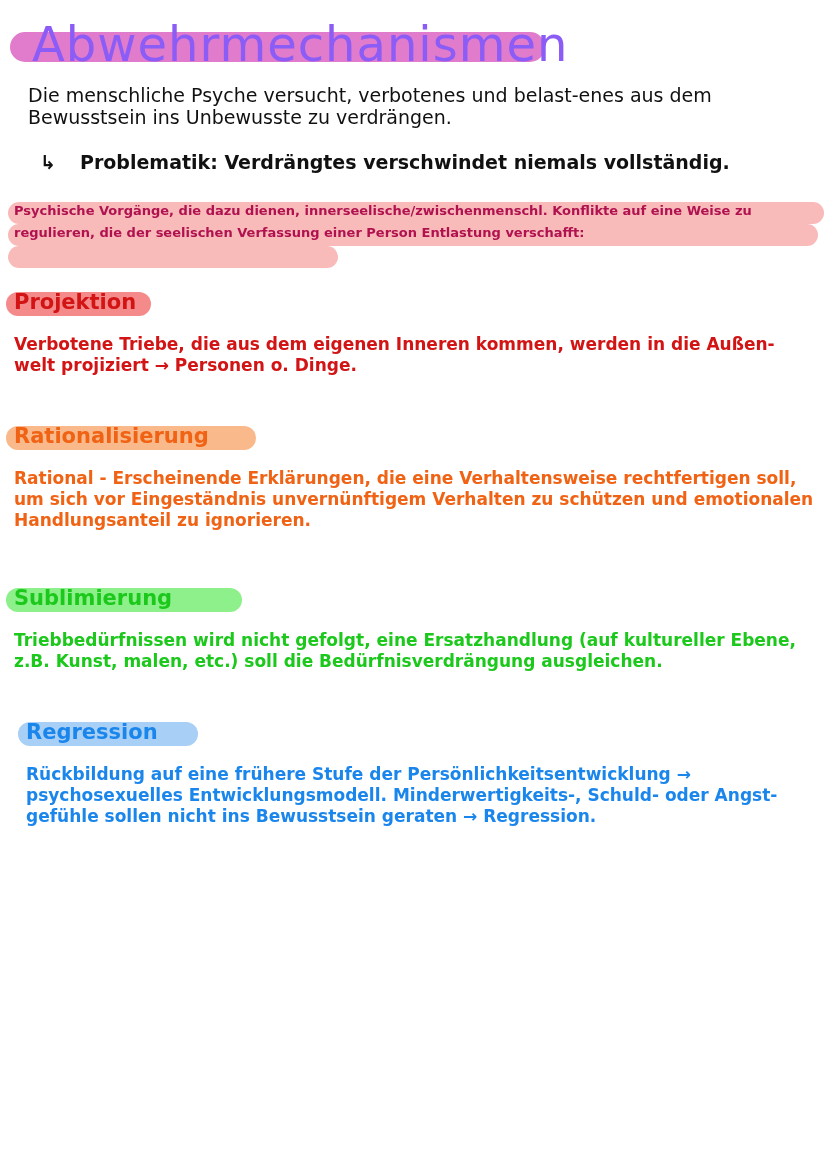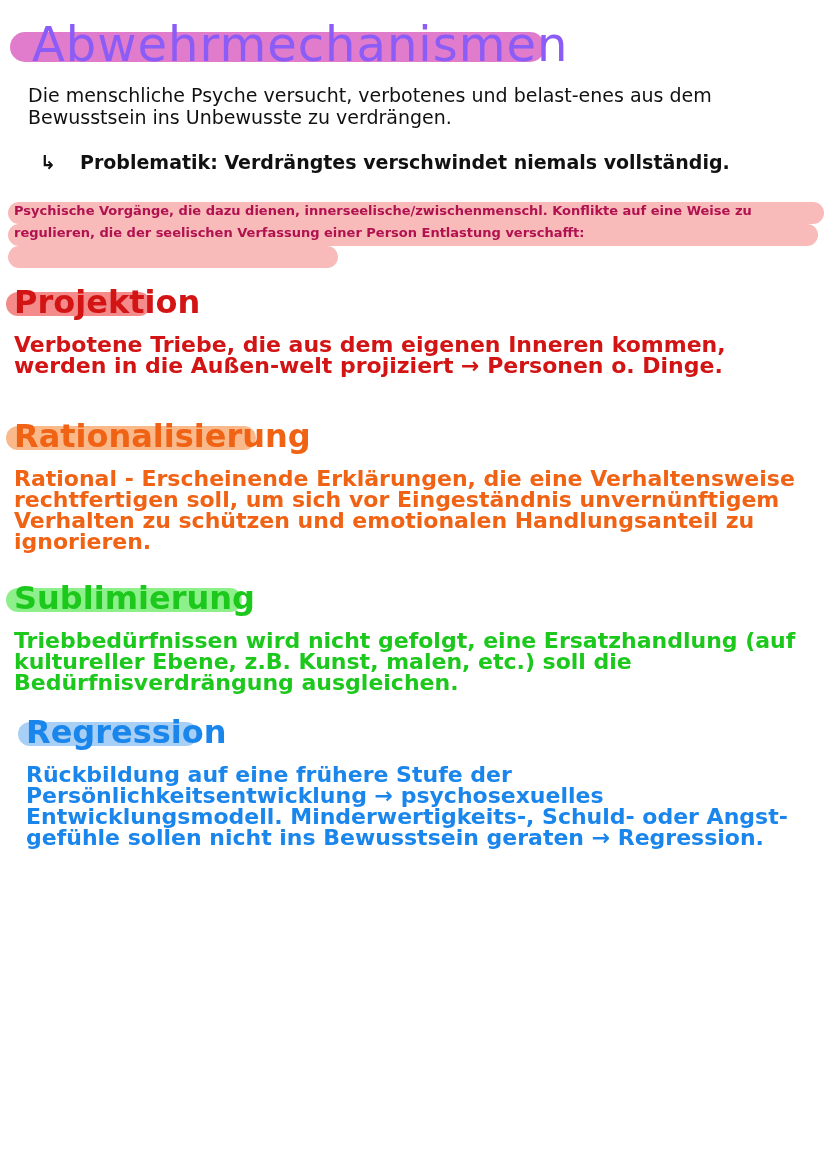--- a/index.html
+++ b/index.html
@@ -21,23 +21,23 @@
   .problem .arrow { display: inline-block; width: 36px; margin-right: 4px; }
 
   .def-wrap { position: absolute; left: 8px; top: 200px; width: 820px; }
   .def-hl { position: absolute; background: #f8b3b3; border-radius: 12px; opacity: 0.9; }
   .def { position: relative; margin: 0; padding-left: 6px; font-size: 13px; line-height: 22px;
          color: #b0114f; font-weight: bold; }
 
   .section { position: absolute; left: 0; width: 828px; }
   .heading-wrap { position: relative; height: 40px; }
   .heading-hl { position: absolute; left: 6px; top: 10px; height: 24px; border-radius: 12px; }
-  .heading { position: relative; margin: 0; padding-left: 14px; font-size: 32px;
+  .heading { position: relative; margin: 0; padding-left: 14px; font-size: 21px;
              line-height: 40px; font-weight: bold; }
-  .body-text { margin: 12px 0 0 14px; width: 800px; font-size: 22px; line-height: 21px;
+  .body-text { margin: 12px 0 0 14px; width: 800px; font-size: 17px; line-height: 21px;
                font-weight: bold; }
 
   #sec-projektion { top: 282px; }
   #sec-projektion .heading-hl { width: 145px; background: #f48a8a; }
   #sec-projektion .heading, #sec-projektion .body-text { color: #d21414; }
 
   #sec-rational { top: 416px; }
   #sec-rational .heading-hl { width: 250px; background: #f9b98a; }
   #sec-rational .heading, #sec-rational .body-text { color: #f06214; }
 

